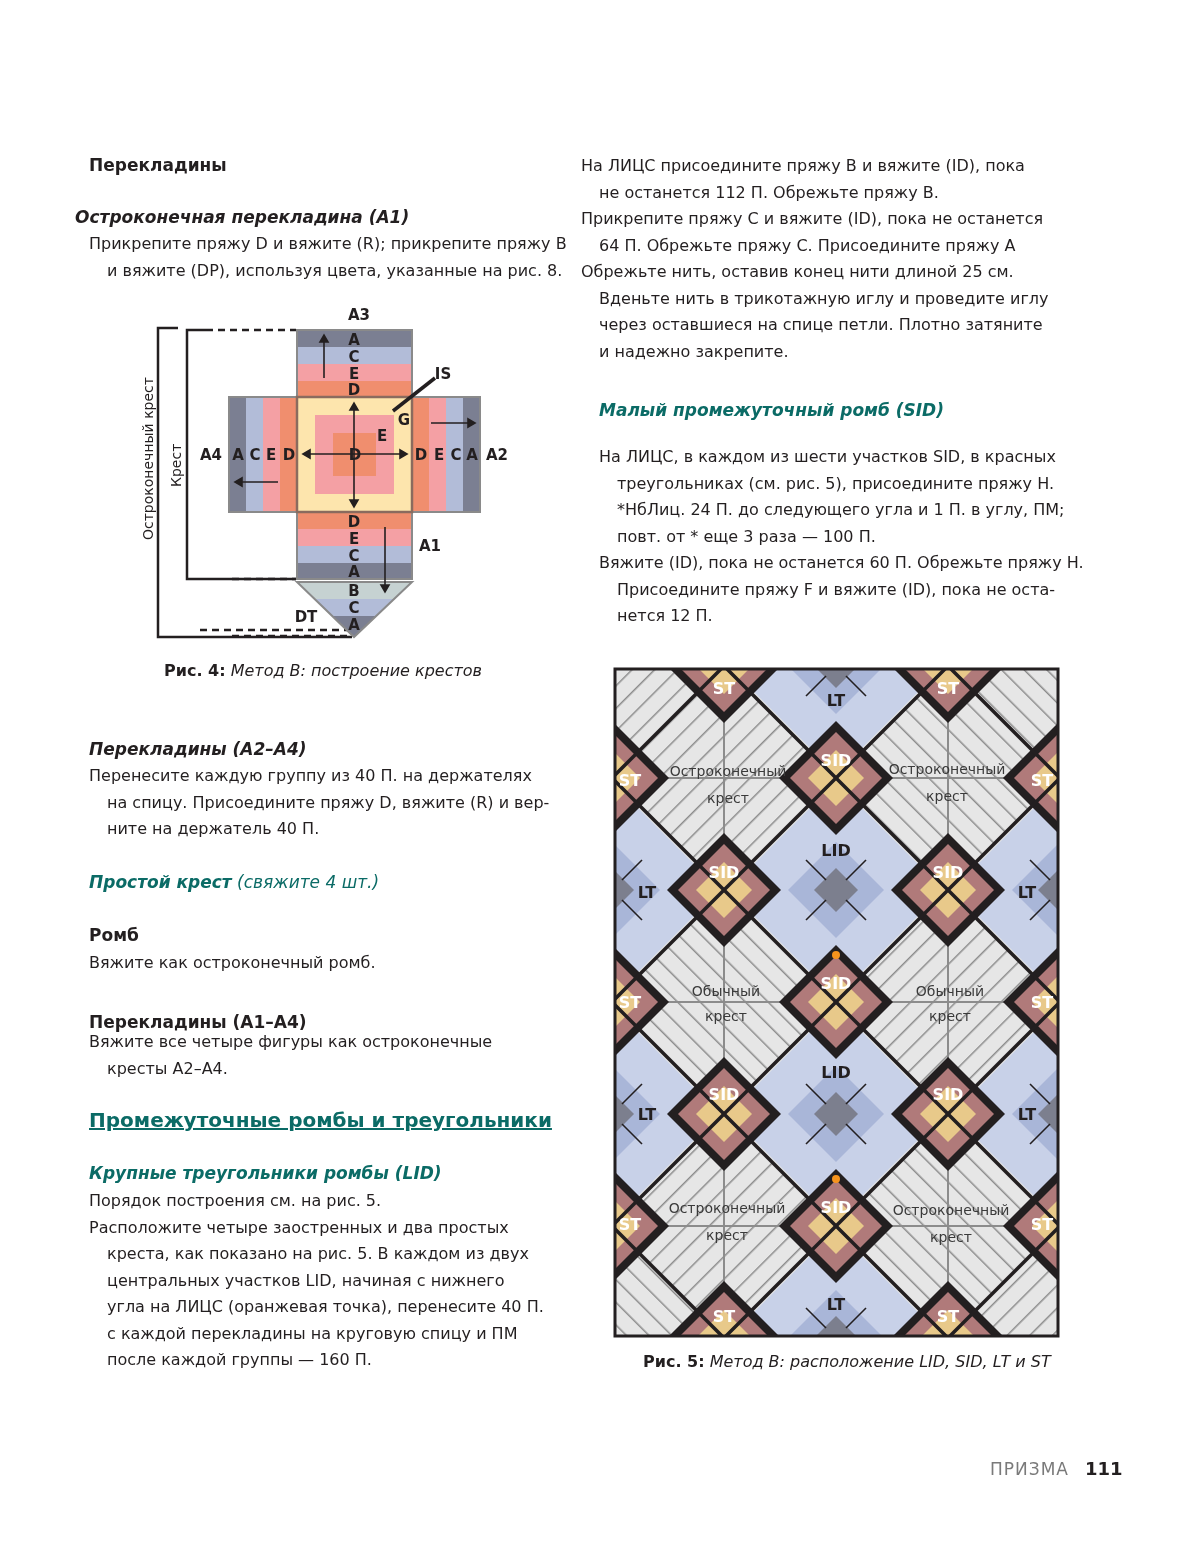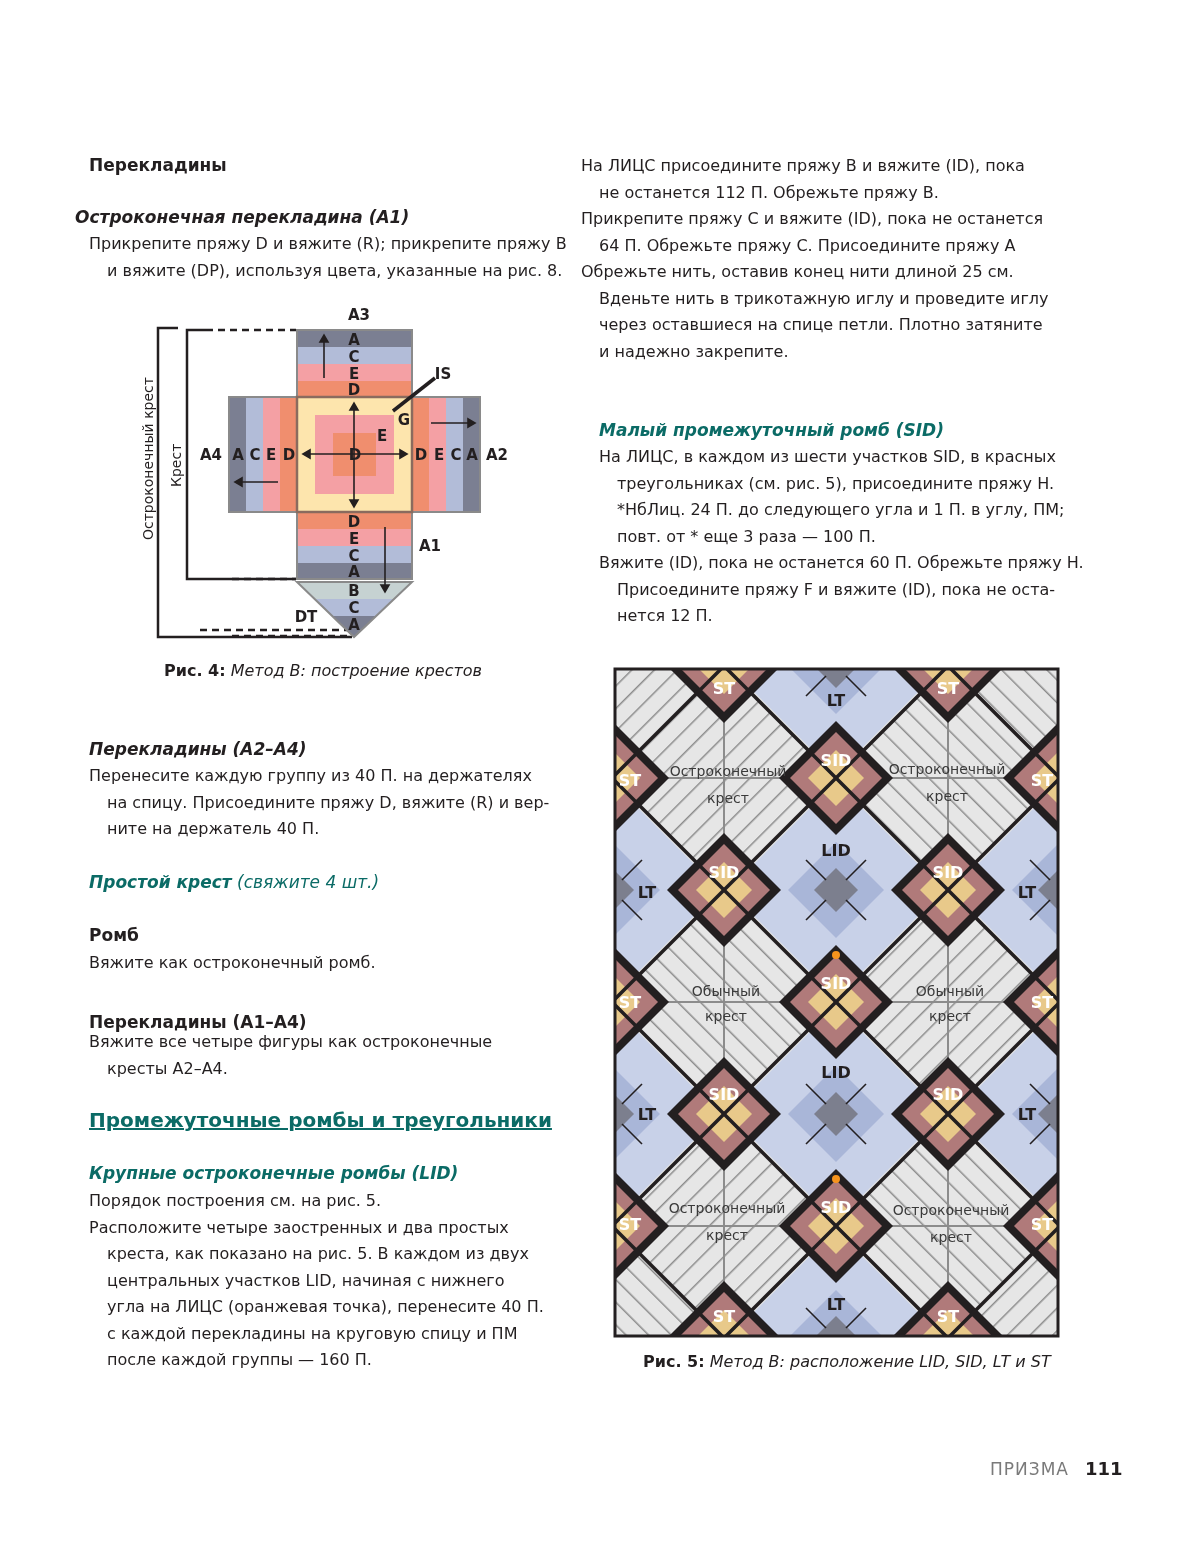--- a/index.html
+++ b/index.html
@@ -147,21 +147,21 @@
   <span class="ln">Вяжите как остроконечный ромб.</span>
 </div>
 
 <div class="abs h-bold" style="left:89px; top:1012px;">Перекладины (A1–A4)</div>
 <div class="abs para" style="left:89px; top:1029px;">
   <span class="ln">Вяжите все четыре фигуры как остроконечные</span>
   <span class="ln ind">кресты A2–A4.</span>
 </div>
 
 <div class="abs h-teal-big" style="left:89px; top:1108px;">Промежуточные ромбы и треугольники</div>
-<div class="abs h-ital teal" style="left:89px; top:1163px;">Крупные остроконечные ромбы (LID)</div>
+<div class="abs h-ital teal" style="left:89px; top:1163px;">Крупные треугольники ромбы (LID)</div>
 <div class="abs para" style="left:89px; top:1188px;">
   <span class="ln">Порядок построения см. на рис. 5.</span>
   <span class="ln">Расположите четыре заостренных и два простых</span>
   <span class="ln ind">креста, как показано на рис. 5. В каждом из двух</span>
   <span class="ln ind">центральных участков LID, начиная с нижнего</span>
   <span class="ln ind">угла на ЛИЦС (оранжевая точка), перенесите 40 П.</span>
   <span class="ln ind">с каждой перекладины на круговую спицу и ПМ</span>
   <span class="ln ind">после каждой группы — 160 П.</span>
 </div>
 
@@ -169,21 +169,21 @@
   <span class="ln">На ЛИЦС присоедините пряжу B и вяжите (ID), пока</span>
   <span class="ln ind">не останется 112 П. Обрежьте пряжу B.</span>
   <span class="ln">Прикрепите пряжу C и вяжите (ID), пока не останется</span>
   <span class="ln ind">64 П. Обрежьте пряжу C. Присоедините пряжу A</span>
   <span class="ln">Обрежьте нить, оставив конец нити длиной 25 см.</span>
   <span class="ln ind">Вденьте нить в трикотажную иглу и проведите иглу</span>
   <span class="ln ind">через оставшиеся на спице петли. Плотно затяните</span>
   <span class="ln ind">и надежно закрепите.</span>
 </div>
 
-<div class="abs h-ital teal" style="left:599px; top:420px;">Малый промежуточный ромб (SID)</div>
+<div class="abs h-ital teal" style="left:599px; top:400px;">Малый промежуточный ромб (SID)</div>
 <div class="abs para" style="left:599px; top:444px;">
   <span class="ln">На ЛИЦС, в каждом из шести участков SID, в красных</span>
   <span class="ln ind">треугольниках (см. рис. 5), присоедините пряжу H.</span>
   <span class="ln ind">*НбЛиц. 24 П. до следующего угла и 1 П. в углу, ПМ;</span>
   <span class="ln ind">повт. от * еще 3 раза — 100 П.</span>
   <span class="ln">Вяжите (ID), пока не останется 60 П. Обрежьте пряжу H.</span>
   <span class="ln ind">Присоедините пряжу F и вяжите (ID), пока не оста-</span>
   <span class="ln ind">нется 12 П.</span>
 </div>
 

